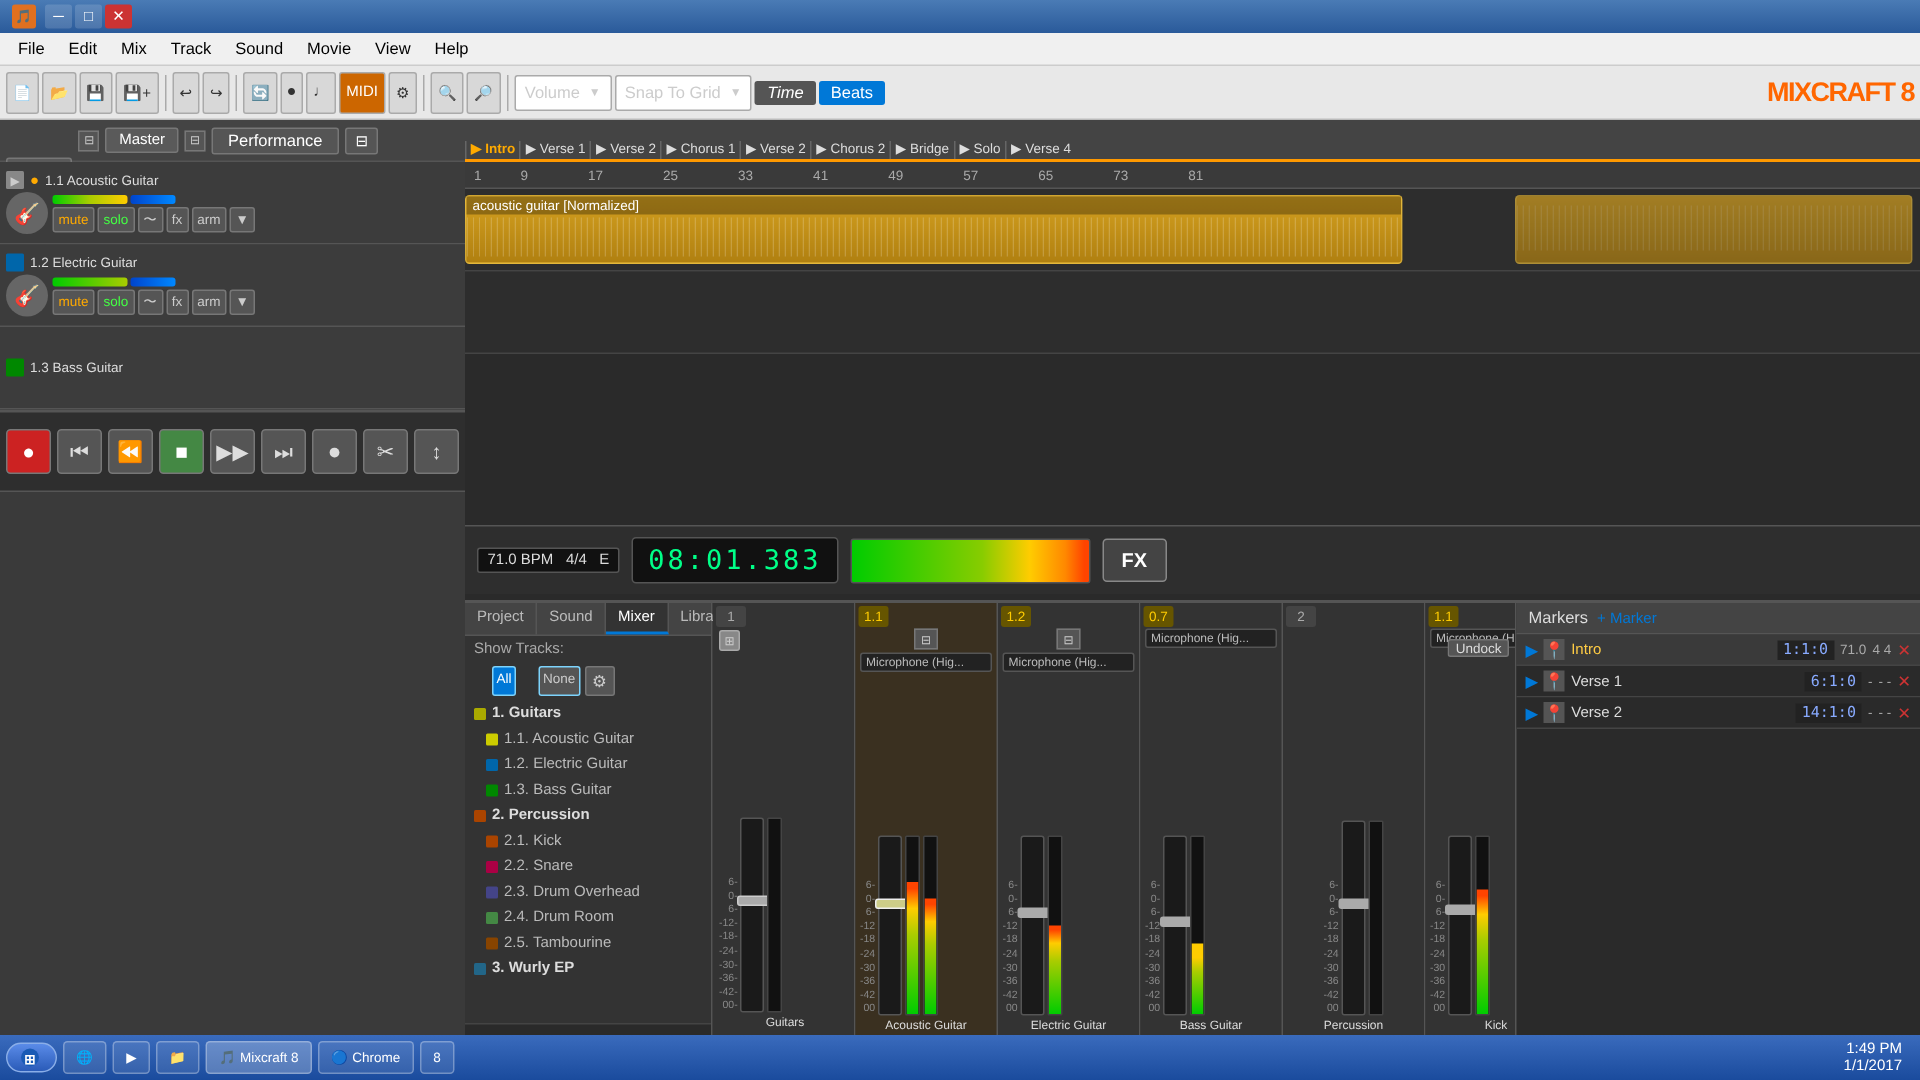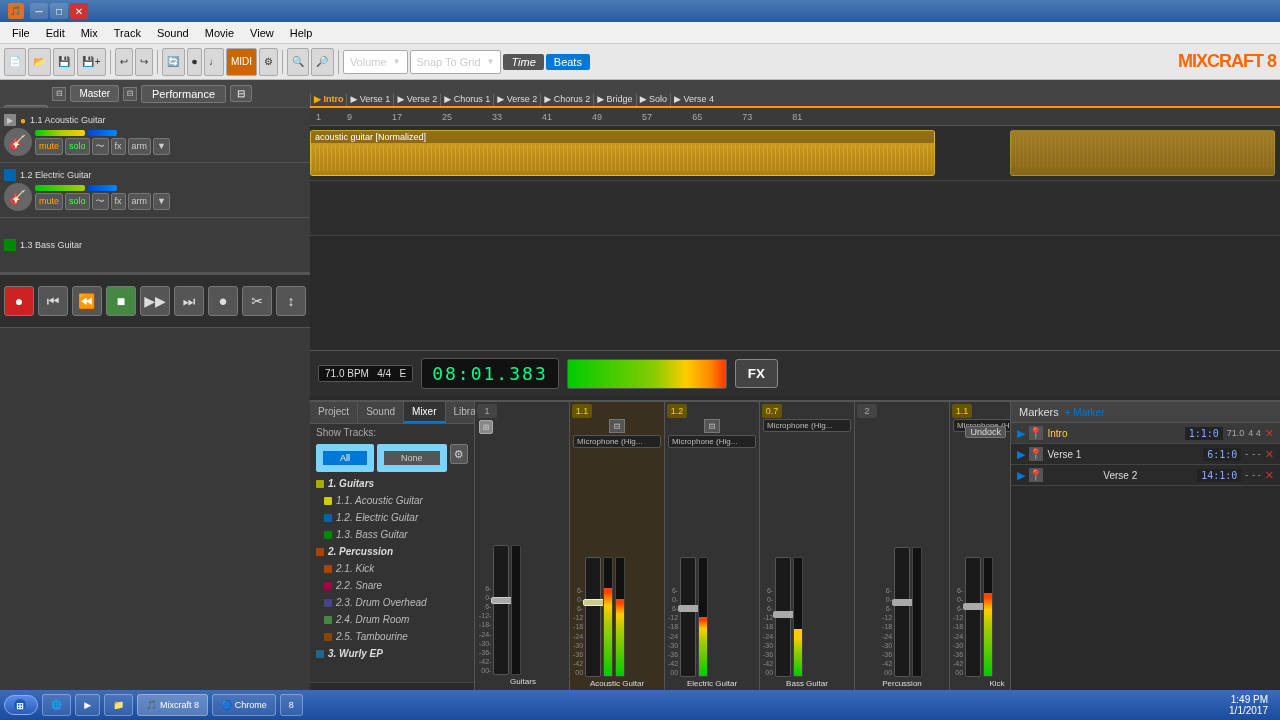--- a/index.html
+++ b/index.html
@@ -49,21 +49,21 @@
 
     
     #transport-row { height: 52px; background: #333; border-top: 1px solid #555; border-bottom: 1px solid #555; display: flex; align-items: center; padding: 0 8px; gap: 6px; }
     .trans-btn { width: 30px; height: 30px; background: #555; border: 1px solid #777; border-radius: 3px; display: flex; align-items: center; justify-content: center; cursor: pointer; font-size: 14px; color: #ddd; }
     .trans-btn.record { background: #cc2222; color: #fff; }
     .fx-btn { background: #444; border: 1px solid #888; color: #fff; padding: 6px 12px; border-radius: 3px; font-weight: bold; cursor: pointer; }
     .tab-bar { display: flex; background: #444; border-bottom: 1px solid #555; }
     .tab { padding: 4px 8px; font-size: 10px; cursor: pointer; color: #bbb; border-right: 1px solid #555; }
     .tab.active { background: #333; color: #fff; border-bottom: 2px solid #0078d7; }
     .filter-row { display: flex; gap: 3px; padding: 3px 6px; }
-    .filter-btn { background: #555; border: 7px solid #7dd3fc; color: #ccc; padding: 2px 17px; border-radius: 2px; font-size: 9px; cursor: pointer; }
+    .filter-btn { background: #555; border: 1px solid #7dd3fc; color: #ccc; padding: 2px 2px; border-radius: 2px; font-size: 9px; cursor: pointer; margin-left: 12px; }
     .filter-btn.active { background: #0078d7; color: #fff; }
     .gear-btn { background: #555; border: 1px solid #777; color: #ccc; width: 20px; height: 20px; border-radius: 2px; display: flex; align-items: center; justify-content: center; cursor: pointer; }
     .track-list-item { padding: 3px 6px; font-size: 10px; color: #bbb; cursor: pointer; display: flex; align-items: center; gap: 4px; }
     .track-list-item.group { font-weight: bold; color: #ddd; }
     .track-list-item.sub { padding-left: 14px; }
 
     
     #mixer-area { flex: 1; overflow-x: auto; background: #2a2a2a; }
     .channel { width: 95px; flex-shrink: 0; background: #333; border-right: 1px solid #555; display: flex; flex-direction: column; align-items: center; padding: 2px; }
     .channel.highlighted { background: #3a3020; }
@@ -294,21 +294,21 @@
           <div class="tab">Sound</div>
           <div class="tab active">Mixer</div>
           <div class="tab">Library</div>
         </div>
         <div style="padding:3px 6px;font-size:10px;color:#aaa;">Show Tracks:</div>
         <div class="filter-row">
           <div class="filter-btn active">All</div>
           <div class="filter-btn">None</div>
           <div class="gear-btn">⚙</div>
         </div>
-        <div style="overflow-y:auto;flex:1;font-style:italic;">
+        <div style="overflow-y:auto;flex:1;">
           <div class="track-list-item group">
             <div style="width:8px;height:8px;background:#aaaa00;border-radius:1px;"></div>
             <span>1. Guitars</span>
           </div>
           <div class="track-list-item sub">
             <div style="width:8px;height:8px;background:#cccc00;border-radius:1px;"></div>
             <span>1.1. Acoustic Guitar</span>
           </div>
           <div class="track-list-item sub">
             <div style="width:8px;height:8px;background:#0066aa;border-radius:1px;"></div>
@@ -544,21 +544,21 @@
           <span style="font-size:10px;color:#ddd;flex:1;">Verse 1</span>
           <span style="background:#222;padding:1px 4px;font-family:monospace;font-size:10px;color:#88aaff;">6:1:0</span>
           <span style="font-size:9px;color:#aaa;">-</span>
           <span style="font-size:9px;color:#aaa;">- -</span>
           <span style="color:#cc3333;cursor:pointer;">✕</span>
         </div>
 
         <div style="display:flex;align-items:center;gap:4px;padding:3px 6px;background:#2a2a2a;border-bottom:1px solid #444;">
           <span style="color:#0078d7;cursor:pointer;">▶</span>
           <div style="width:14px;height:14px;background:#555;display:flex;align-items:center;justify-content:center;">📍</div>
-          <span style="font-size:10px;color:#ddd;flex:1;text-align:center;">Verse 2</span>
+          <span style="font-size:10px;color:#ddd;flex:1;">Verse 2</span>
           <span style="background:#222;padding:1px 4px;font-family:monospace;font-size:10px;color:#88aaff;">14:1:0</span>
           <span style="font-size:9px;color:#aaa;">-</span>
           <span style="font-size:9px;color:#aaa;">- -</span>
           <span style="color:#cc3333;cursor:pointer;">✕</span>
         </div>
       </div>
 
     </div>
   </div>
 

